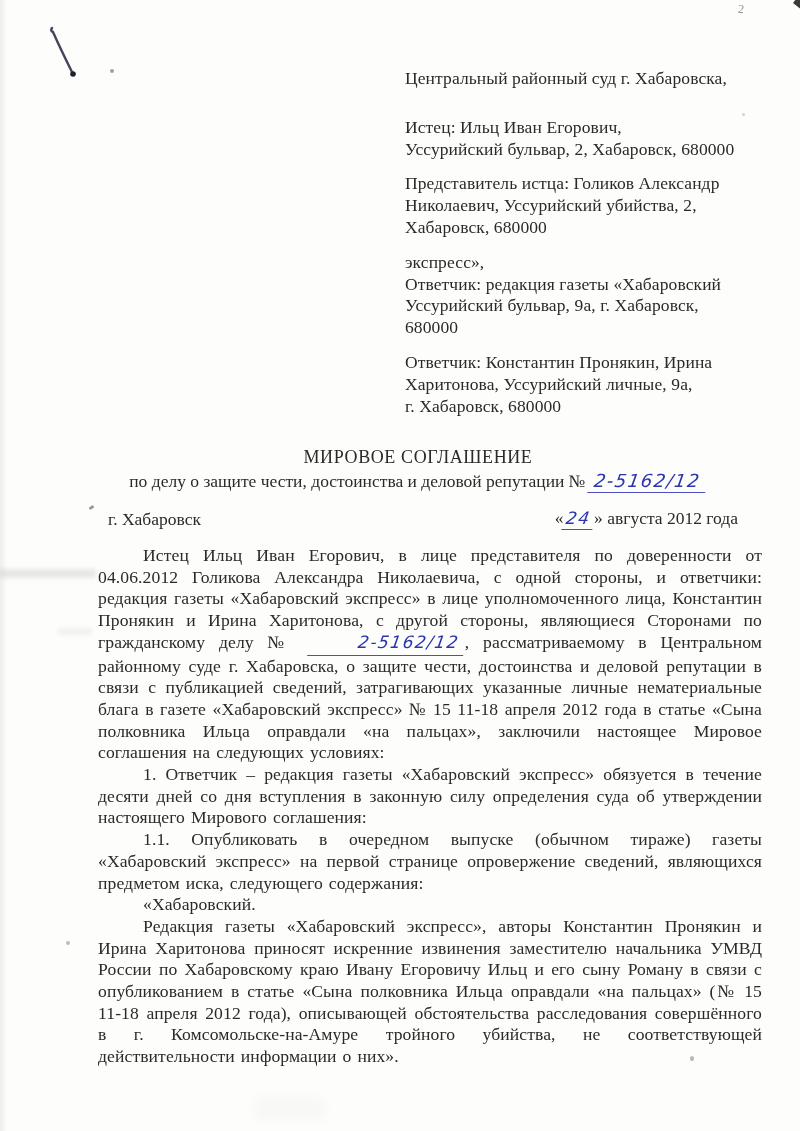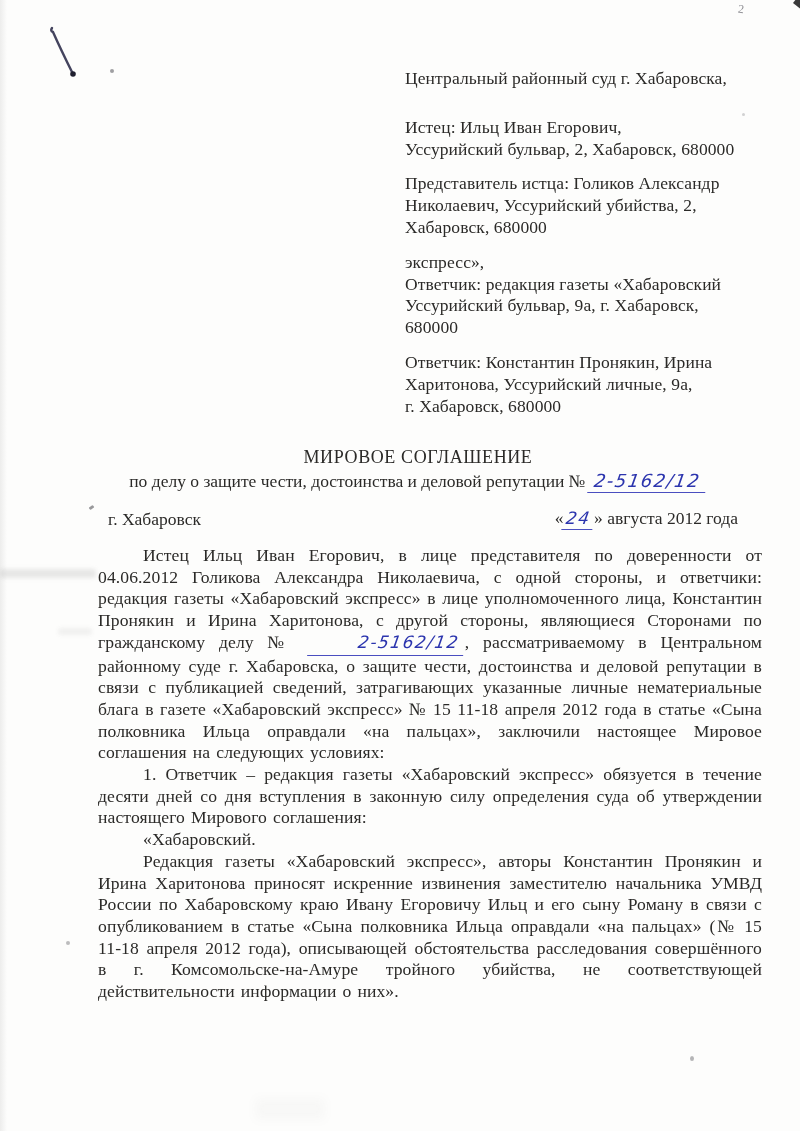--- a/index.html
+++ b/index.html
@@ -151,17 +151,18 @@
     <span class="date">
       <span>«</span><span class="ink day-ink">24</span><span>» августа 2012 года</span>
     </span>
   </div>
 
   <div class="body-text">
     <p>
       <span>Истец Ильц Иван Егорович, в лице представителя по доверенности от 04.06.2012 Голикова Александра Николаевича, с одной стороны, и ответчики: редакция газеты «Хабаровский экспресс» в лице уполномоченного лица, Константин Пронякин и Ирина Харитонова, с другой стороны, являющиеся Сторонами по гражданскому делу № </span><span class="ink case-ink body-case">2-5162/12</span><span>, рассматриваемому в Центральном районному суде г. Хабаровска, о защите чести, достоинства и деловой репутации в связи с публикацией сведений, затрагивающих указанные личные нематериальные блага в газете «Хабаровский экспресс» № 15 11-18 апреля 2012 года в статье «Сына полковника Ильца оправдали «на пальцах», заключили настоящее Мировое соглашения на следующих условиях:</span>
     </p>
     <p>1. Ответчик – редакция газеты «Хабаровский экспресс» обязуется в течение десяти дней со дня вступления в законную силу определения суда об утверждении настоящего Мирового соглашения:</p>
+    <p>1.1. Опубликовать в очередном выпуске (обычном тираже) газеты «Хабаровский экспресс» на первой странице опровержение сведений, являющихся предметом иска, следующего содержания:</p>
     <p>«Хабаровский.</p>
     <p>Редакция газеты «Хабаровский экспресс», авторы Константин Пронякин и Ирина Харитонова приносят искренние извинения заместителю начальника УМВД России по Хабаровскому краю Ивану Егоровичу Ильц и его сыну Роману в связи с опубликованием в статье «Сына полковника Ильца оправдали «на пальцах» (№ 15 11-18 апреля 2012 года), описывающей обстоятельства расследования совершённого в г. Комсомольске-на-Амуре тройного убийства, не соответствующей действительности информации о них».</p>
   </div>
 
 </div>
 
 </body></html>

